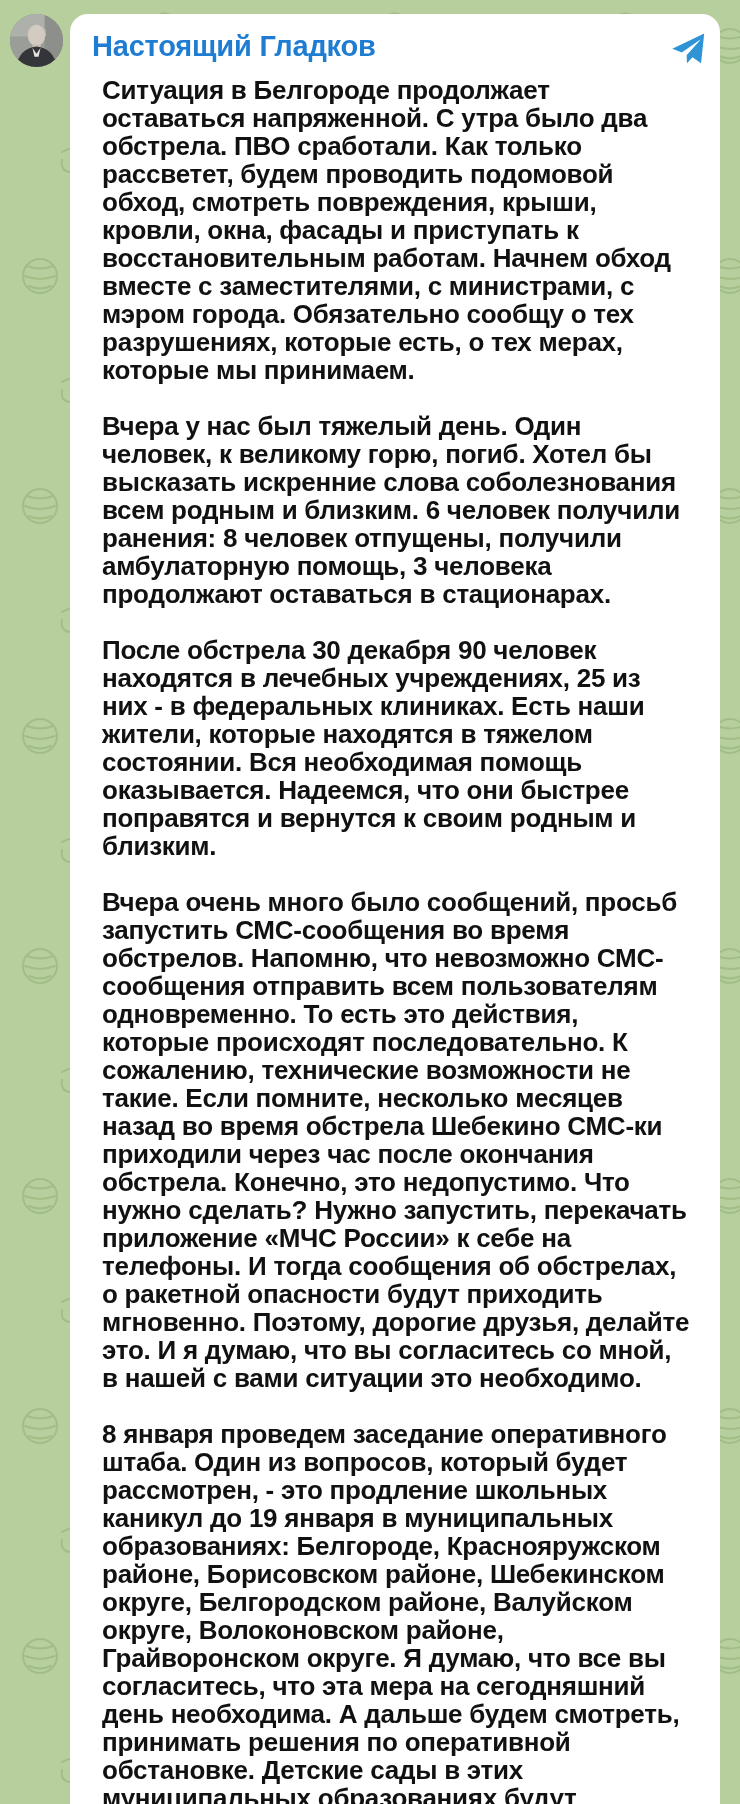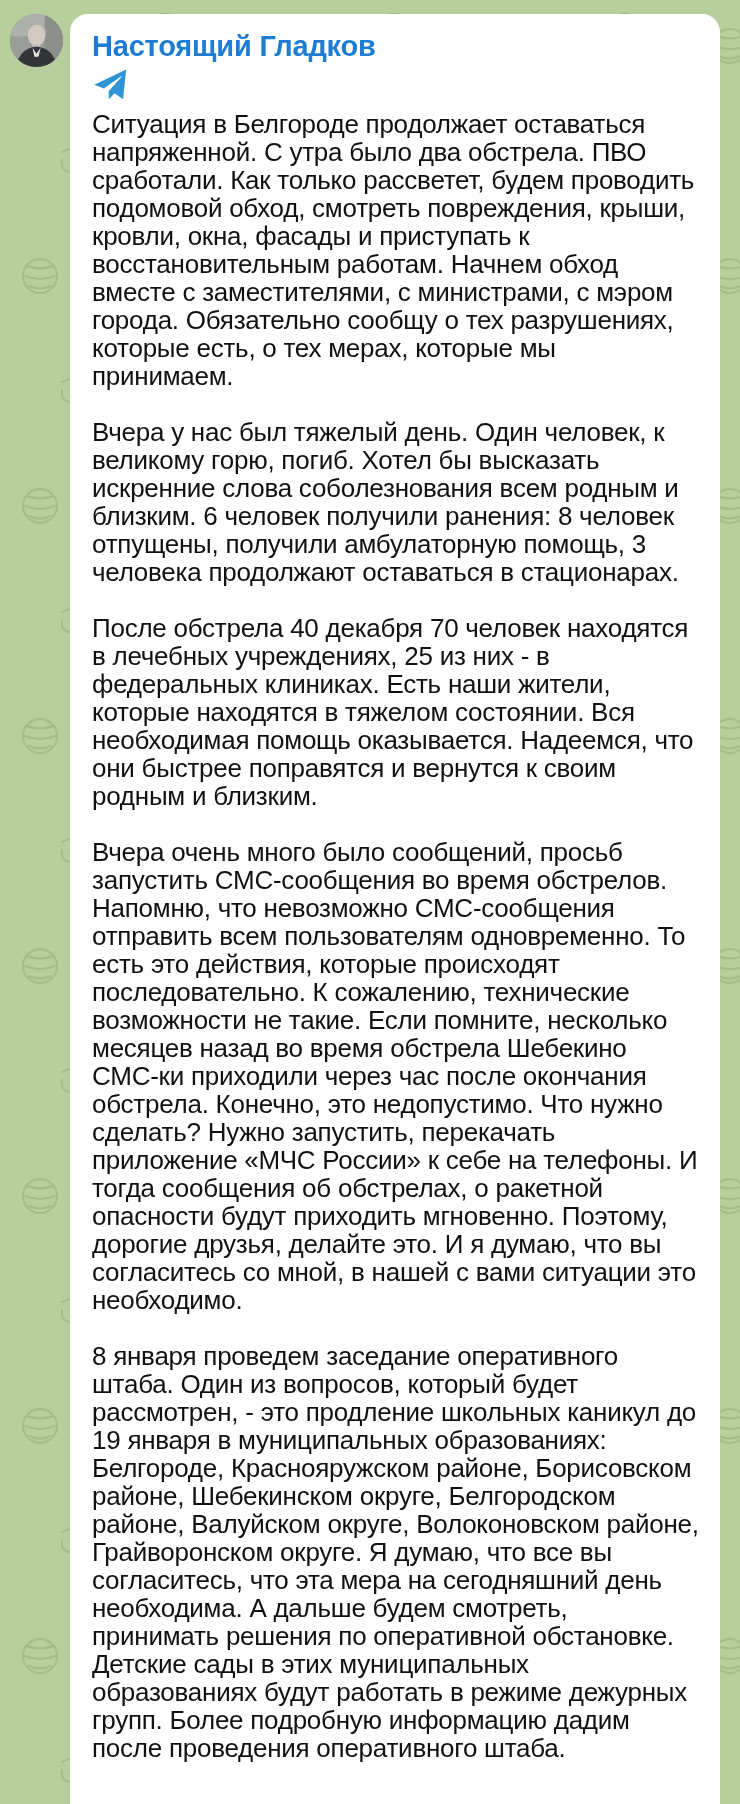--- a/index.html
+++ b/index.html
@@ -54,21 +54,20 @@
     width: 650px;
     height: 1790px;
     background: var(--bubble);
     border-radius: 18px 18px 0 0;
     padding: 14px 20px 20px 22px;
   }
   .bubble-header {
     display: flex;
     justify-content: space-between;
     align-items: flex-start;
-    flex-direction: column;
   }
   .channel-name {
     color: var(--name);
     font-size: 29px;
     font-weight: bold;
     line-height: 36px;
     letter-spacing: -0.2px;
     cursor: pointer;
   }
   .plane-icon {
@@ -81,21 +80,21 @@
   }
   .plane-icon svg { display: block; width: 36px; height: 36px; }
   .message-text {
     margin-top: 8px;
     width: 608px;
     color: var(--text);
     font-size: 26px;
     line-height: 28px;
     letter-spacing: -0.25px;
   }
-  .message-text p { margin: 0; }
+  .message-text p { margin: 10px; font-weight: bold; }
   .message-text p + p { margin-top: 28px; }
 </style>
 </head>
 <body>
 
 <div class="screen">
 
   <svg class="bg-svg" id="bg-svg" xmlns="http://www.w3.org/2000/svg">
     <defs>
       <g id="doodle-tile" class="doodle">
@@ -166,19 +165,19 @@
       <span class="plane-icon">
         <svg viewBox="0 0 40 40" xmlns="http://www.w3.org/2000/svg">
           <path fill="var(--plane)" d="M38 4 L2.5 20.8 l10.8 4.3 L34 10.5 18.5 27.7 l0.3 9.3 6.2 -6.6 9.5 6.6 Z"></path>
           <path fill="#ffffff" opacity="0.85" d="M18.5 27.7 L34 10.5 l-20.7 14.6 z"></path>
         </svg>
       </span>
     </div>
     <div class="message-text">
         <p>Ситуация в Белгороде продолжает оставаться напряженной. С утра было два обстрела. ПВО сработали. Как только рассветет, будем проводить подомовой обход, смотреть повреждения, крыши, кровли, окна, фасады и приступать к восстановительным работам. Начнем обход вместе с заместителями, с министрами, с мэром города. Обязательно сообщу о тех разрушениях, которые есть, о тех мерах, которые мы принимаем.</p>
         <p>Вчера у нас был тяжелый день. Один человек, к великому горю, погиб. Хотел бы высказать искренние слова соболезнования всем родным и близким. 6 человек получили ранения: 8 человек отпущены, получили амбулаторную помощь, 3 человека продолжают оставаться в стационарах.</p>
-        <p>После обстрела 40 декабря 70 человек находятся в лечебных учреждениях, 25 из них - в федеральных клиниках. Есть наши жители, которые находятся в тяжелом состоянии. Вся необходимая помощь оказывается. Надеемся, что они быстрее поправятся и вернутся к своим родным и близким.</p>
+        <p>После обстрела 30 декабря 90 человек находятся в лечебных учреждениях, 25 из них - в федеральных клиниках. Есть наши жители, которые находятся в тяжелом состоянии. Вся необходимая помощь оказывается. Надеемся, что они быстрее поправятся и вернутся к своим родным и близким.</p>
         <p>Вчера очень много было сообщений, просьб запустить СМС-сообщения во время обстрелов. Напомню, что невозможно СМС-сообщения отправить всем пользователям одновременно. То есть это действия, которые происходят последовательно. К сожалению, технические возможности не такие. Если помните, несколько месяцев назад во время обстрела Шебекино СМС-ки приходили через час после окончания обстрела. Конечно, это недопустимо. Что нужно сделать? Нужно запустить, перекачать приложение «МЧС России» к себе на телефоны. И тогда сообщения об обстрелах, о ракетной опасности будут приходить мгновенно. Поэтому, дорогие друзья, делайте это. И я думаю, что вы согласитесь со мной, в нашей с вами ситуации это необходимо.</p>
         <p>8 января проведем заседание оперативного штаба. Один из вопросов, который будет рассмотрен, - это продление школьных каникул до 19 января в муниципальных образованиях: Белгороде, Краснояружском районе, Борисовском районе, Шебекинском округе, Белгородском районе, Валуйском округе, Волоконовском районе, Грайворонском округе. Я думаю, что все вы согласитесь, что эта мера на сегодняшний день необходима. А дальше будем смотреть, принимать решения по оперативной обстановке. Детские сады в этих муниципальных образованиях будут работать в режиме дежурных групп. Более подробную информацию дадим после проведения оперативного штаба.</p>
       </div>
   </div>
 
 </div>
 
 </body></html>

